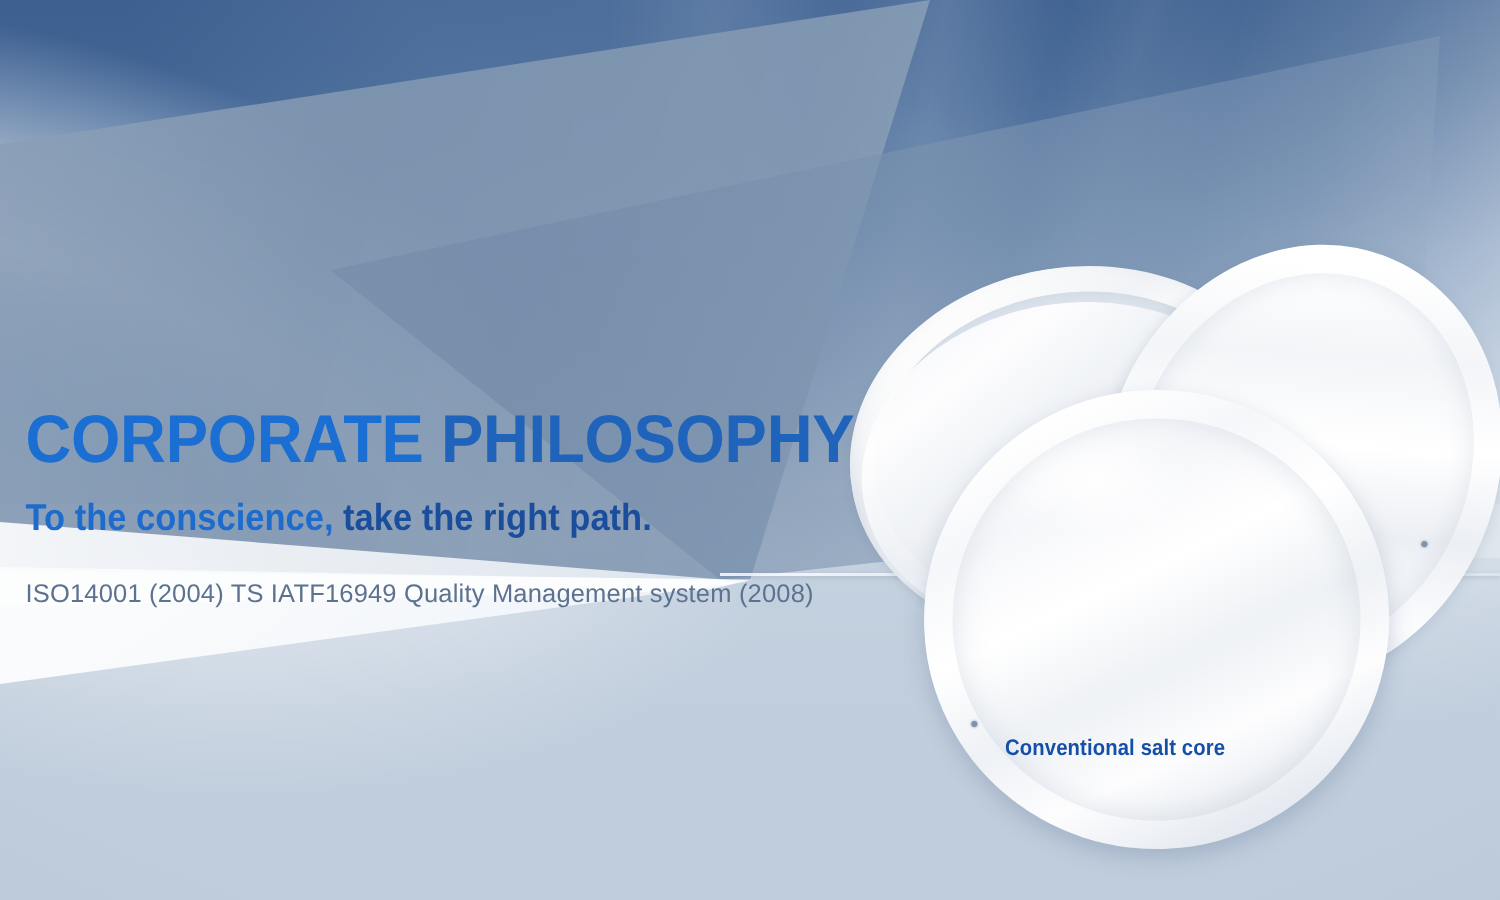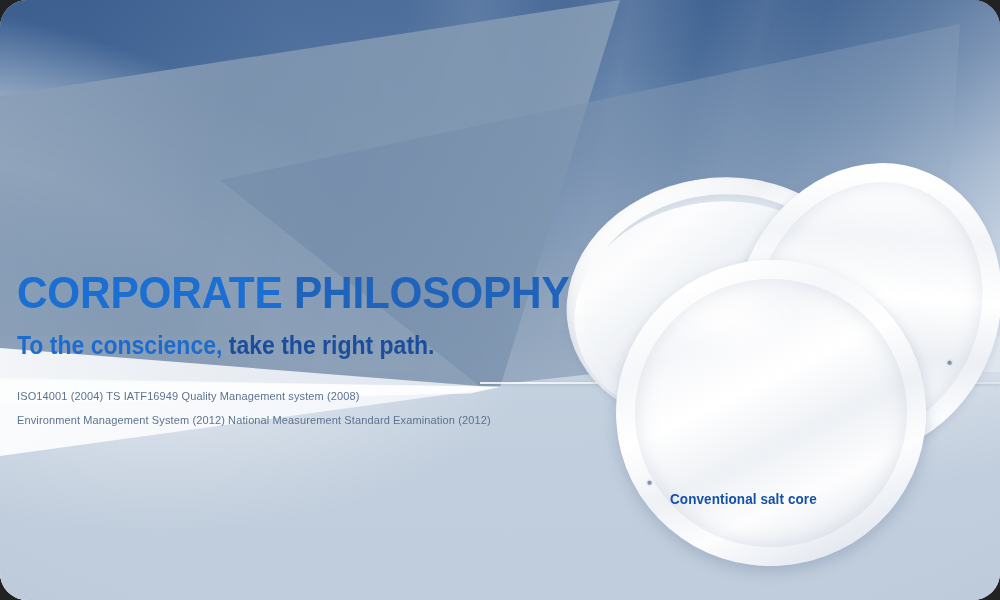--- a/index.html
+++ b/index.html
@@ -8,21 +8,20 @@
     padding: 0;
     background: #222;
   }
   #banner {
     position: relative;
     width: 1000px;
     height: 600px;
     overflow: hidden;
     font-family: "Liberation Sans", "DejaVu Sans", sans-serif;
     background: #b9c8d8;
-    border-radius: 27px;
     -webkit-font-smoothing: antialiased;
   }
 
   
   .bg-layer { position: absolute; inset: 0; }
 
   
   .bg-base {
     background:
       linear-gradient(175deg,
@@ -225,21 +224,21 @@
     margin: 12px 0 0 0;
   }
   .subhead .tail { color: #1a4e9c; }
   .cert-list {
     margin: 24px 0 0 0;
     padding: 0;
     list-style: none;
   }
   .cert-list li {
     font-family: "Liberation Sans", "DejaVu Sans", sans-serif;
-    font-size: 11px;
+    font-size: 17px;
     line-height: 24px;
     color: #5c7290;
     letter-spacing: .12px;
     white-space: nowrap;
   }
 
   
   .product {
     position: absolute;
     left: 560px;
@@ -415,19 +414,18 @@
 
   <div class="bg-layer bg-vignette"></div>
 
   <div class="text-block">
     <h1 class="headline"><span class="w1">CORPORATE</span><span> </span><span class="w2">PHILOSOPHY</span></h1>
 
     <div class="subhead"><span>To the conscience, </span><span class="tail">take the right path.</span></div>
 
     <ul class="cert-list">
       <li>ISO14001 (2004)  TS IATF16949 Quality Management system (2008)</li>
-      <li>Environment Management System (2012)    National Measurement Standard Examination (2012)</li>
     </ul>
   </div>
 
   <div class="caption">Conventional salt core</div>
 
 </div>
 
 </body></html>

